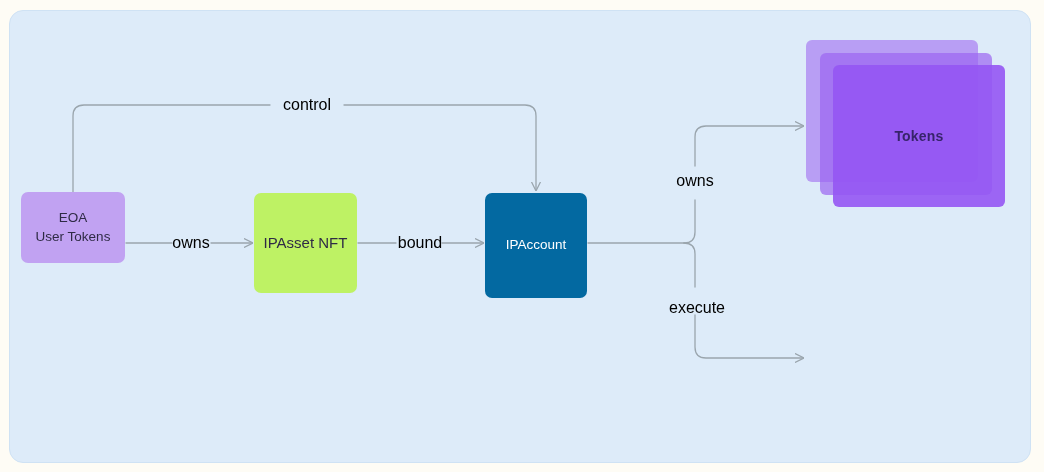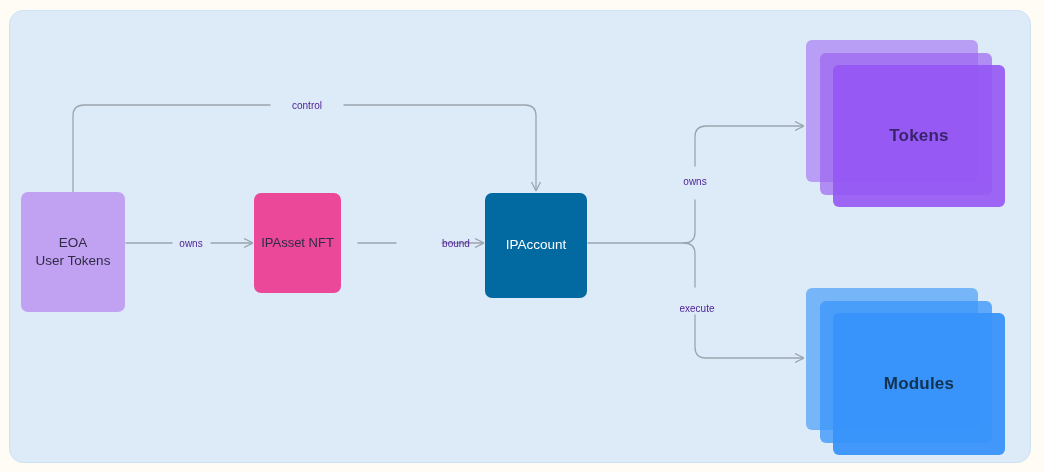--- a/index.html
+++ b/index.html
@@ -43,31 +43,31 @@
     display: flex;
     align-items: center;
     justify-content: center;
     text-align: center;
     border-radius: 7px;
     box-sizing: border-box;
     line-height: 1.35;
   }
   .node-eoa {
     left: 21px; top: 192px;
-    width: 104px; height: 120px;
+    width: 104px; height: 71px;
     background: #c1a2f2;
     color: #2f2b45;
     font-size: 13.5px;
   }
   .node-nft {
     left: 254px; top: 193px;
-    width: 87px; height: 100px;
-    background: #ec4899;
+    width: 103px; height: 100px;
+    background: #bef264;
     color: #2f2b45;
-    font-size: 13px;
+    font-size: 15px;
   }
   .node-ipaccount {
     left: 485px; top: 193px;
     width: 102px; height: 105px;
     background: #0369a1;
     color: #ffffff;
     font-size: 13.5px;
   }
 
   
@@ -77,21 +77,21 @@
   .stack .layer {
     position: absolute;
     border-radius: 6px;
     box-sizing: border-box;
   }
   .stack .label {
     position: absolute;
     display: flex;
     align-items: center;
     justify-content: center;
-    font-size: 17px;
+    font-size: 14px;
     font-weight: bold;
     letter-spacing: .2px;
     border-radius: 15px;
   }
 
   
   .stack-tokens { left: 806px; top: 40px; width: 200px; height: 165px; }
   .stack-tokens .l-back  { left: 0px;  top: 0px;  width: 172px; height: 142px; background: rgba(161,112,240,.62); }
   .stack-tokens .l-mid   { left: 14px; top: 13px; width: 172px; height: 142px; background: rgba(155,101,241,.70); }
   .stack-tokens .l-front { left: 27px; top: 25px; width: 172px; height: 142px; background: rgba(149, 86, 243,.90); }
@@ -100,22 +100,22 @@
   
   .stack-modules { left: 806px; top: 288px; width: 200px; height: 165px; }
   .stack-modules .l-back  { left: 0px;  top: 0px;  width: 172px; height: 142px; background: rgba( 74,160,248,.70); }
   .stack-modules .l-mid   { left: 14px; top: 13px; width: 172px; height: 142px; background: rgba( 62,153,249,.80); }
   .stack-modules .l-front { left: 27px; top: 25px; width: 172px; height: 142px; background: rgba( 56,148,250,.95); }
   .stack-modules .label   { left: 27px; top: 25px; width: 172px; height: 142px; color: #12324f; }
 
   
   .edge-label {
     position: absolute;
-    font-size: 10px;
-    color: #4c1d95;
+    font-size: 16px;
+    color: #000000;
     white-space: nowrap;
     transform: translate(-50%, -50%);
   }
 </style>
 </head>
 <body>
 
 <div id="canvas">
 
   <div class="frame"></div>
@@ -142,21 +142,21 @@
 
       <path d="M 684 243 Q 695 243 695 232 L 695 200"></path>
       <path d="M 695 166 L 695 137 Q 695 126 706 126 L 803 126" marker-end="url(#arrow)"></path>
 
       <path d="M 684 243 Q 695 243 695 254 L 695 287"></path>
       <path d="M 695 315 L 695 347 Q 695 358 706 358 L 803 358" marker-end="url(#arrow)"></path>
     </g>
   </svg>
 
   <div class="edge-label" style="left:191px; top:243px;">owns</div>
-  <div class="edge-label" style="left:420px; top:243px;margin-left:36px;">bound</div>
+  <div class="edge-label" style="left:420px; top:243px;">bound</div>
   <div class="edge-label" style="left:307px; top:105px;">control</div>
   <div class="edge-label" style="left:695px; top:181px;">owns</div>
   <div class="edge-label" style="left:697px; top:308px;">execute</div>
 
   <div class="node node-eoa">
     <div>
       <div>EOA</div>
       <div>User Tokens</div>
     </div>
   </div>
@@ -169,20 +169,14 @@
     <span>IPAccount</span>
   </div>
 
   <div class="stack stack-tokens">
     <div class="layer l-back"></div>
     <div class="layer l-mid"></div>
     <div class="layer l-front"></div>
     <div class="label">Tokens</div>
   </div>
 
-  <div class="stack stack-modules">
-    <div class="layer l-back"></div>
-    <div class="layer l-mid"></div>
-    <div class="layer l-front"></div>
-    <div class="label">Modules</div>
-  </div>
 
 </div>
 
 </body></html>

